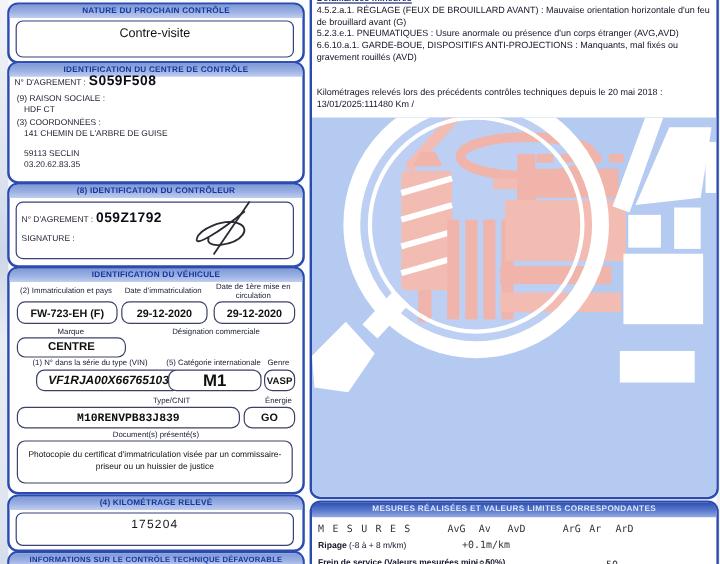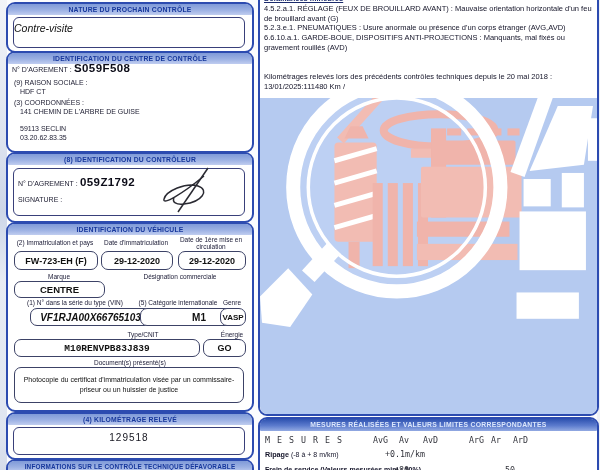--- a/index.html
+++ b/index.html
@@ -32,21 +32,21 @@
 </head>
 <body>
 
 <div class="screen">
   <div class="edge-left"></div>
   <div class="edge-right"></div>
 
   <div class="obox" style="left:6px;top:2px;width:244px;height:47px;">
     <div class="hbar">NATURE DU PROCHAIN CONTRÔLE</div>
     <div class="ibox" style="left:5px;top:13px;width:230px;height:29px;">
-      <div style="font-size:10.5px;color:#111;padding-top:4px;font-style:italic;">Contre-visite</div>
+      <div style="text-align:center;font-size:10.5px;color:#111;padding-top:4px;">Contre-visite</div>
     </div>
   </div>
 
   <div class="obox" style="left:6px;top:51px;width:244px;height:98px;">
     <div class="hbar">IDENTIFICATION DU CENTRE DE CONTRÔLE</div>
   </div>
   <div class="klabel" style="left:12px;top:66px;">N° D'AGREMENT :</div>
   <div class="kvalue" style="left:74px;top:62px;">S059F508</div>
   <div class="klabel" style="left:14px;top:79px;">(9) RAISON SOCIALE :</div>
   <div class="klabel" style="left:20px;top:88px;">HDF CT</div>
@@ -78,35 +78,35 @@
   <div class="vbox" style="left:178px;top:251px;width:66px;height:17px;font-size:9px;">29-12-2020</div>
 
   <div class="flabel" style="left:24px;top:273px;width:70px;">Marque</div>
   <div class="flabel" style="left:130px;top:273px;width:100px;">Désignation commerciale</div>
   <div class="vbox" style="left:14px;top:281px;width:89px;height:15px;font-size:9.5px;">CENTRE</div>
 
   <div class="flabel" style="left:14px;top:299px;width:122px;">(1) N° dans la série du type (VIN)</div>
   <div class="flabel" style="left:138px;top:299px;width:80px;">(5) Catégorie internationale</div>
   <div class="flabel" style="left:218px;top:299px;width:28px;">Genre</div>
   <div class="vbox" style="left:30px;top:308px;width:119px;height:16px;font-size:10px;font-style:italic;">VF1RJA00X66765103</div>
-  <div class="vbox" style="left:140px;top:308px;width:76px;height:16px;font-size:10px;padding-left:20px;">M1</div>
+  <div class="vbox" style="left:140px;top:308px;width:76px;height:16px;font-size:14px;">M1</div>
   <div class="vbox" style="left:220px;top:308px;width:24px;height:16px;font-size:8px;">VASP</div>
 
   <div class="flabel" style="left:108px;top:331px;width:70px;">Type/CNIT</div>
   <div class="flabel" style="left:216px;top:331px;width:32px;">Énergie</div>
   <div class="vbox" style="left:14px;top:339px;width:184px;height:16px;font-size:9.5px;font-family:Liberation Mono, monospace;">M10RENVPB83J839</div>
   <div class="vbox" style="left:203px;top:339px;width:41px;height:16px;font-size:9px;">GO</div>
 
   <div class="flabel" style="left:70px;top:359px;width:120px;">Document(s) présenté(s)</div>
   <div class="vbox" style="left:14px;top:367px;width:230px;height:36px;font-weight:normal;font-size:7px;padding:0 6px;box-sizing:border-box;text-align:center;line-height:10px;">Photocopie du certificat d'immatriculation visée par un commissaire-priseur ou un huissier de justice</div>
 
   <div class="obox" style="left:6px;top:412px;width:244px;height:44px;">
     <div class="hbar">(4) KILOMÉTRAGE RELEVÉ</div>
     <div class="ibox" style="left:5px;top:13px;width:230px;height:26px;">
-      <div style="text-align:center;font-size:10px;color:#15151f;letter-spacing:1px;padding-top:4px;">129518</div>
+      <div style="text-align:center;font-size:10px;color:#15151f;letter-spacing:1px;padding-top:4px;">175204</div>
     </div>
   </div>
 
   <div class="obox" style="left:6px;top:459px;width:244px;height:26px;">
     <div class="hbar" style="font-size:6.4px;">INFORMATIONS SUR LE CONTRÔLE TECHNIQUE DÉFAVORABLE</div>
   </div>
 
   <div class="obox" style="left:258px;top:-12px;width:337px;height:424px;overflow:hidden;">
     <div style="position:absolute;left:4px;top:4px;font-size:7.5px;font-weight:bold;color:#1a2a6c;text-decoration:underline;">Défaillances mineures</div>
     <div class="defects" style="left:4px;top:14px;width:330px;">

